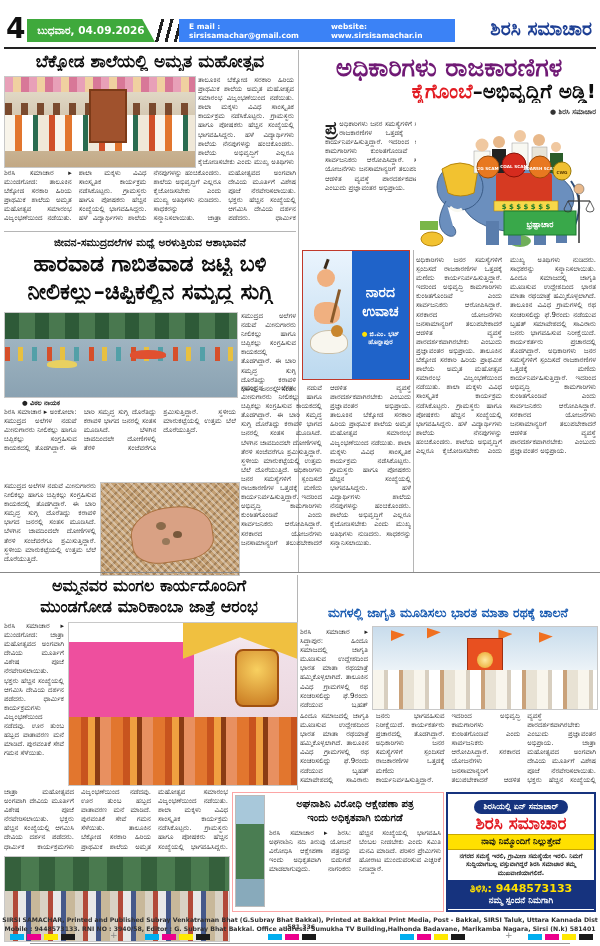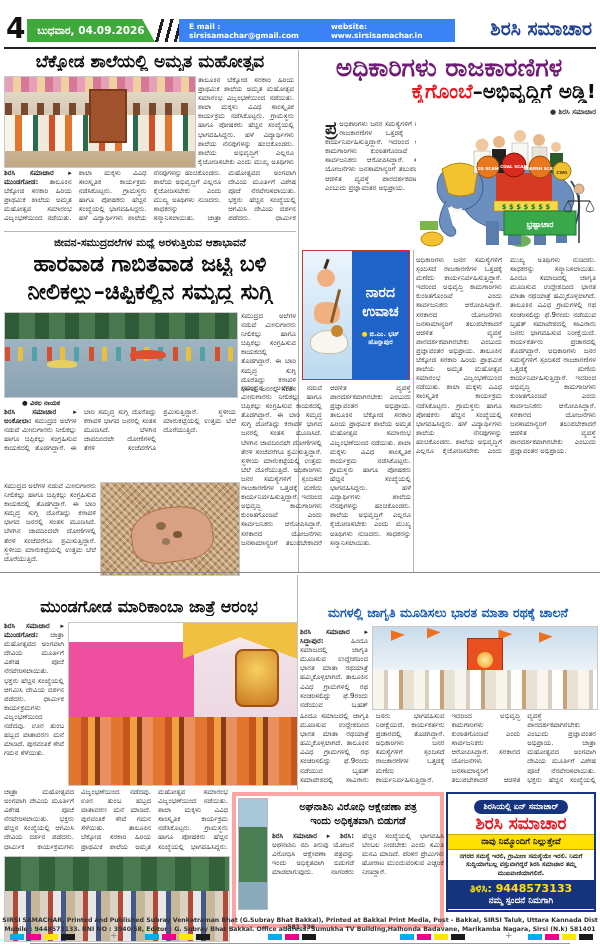--- a/index.html
+++ b/index.html
@@ -1,21 +1,21 @@
 <!DOCTYPE html>
 <html><head>
 <meta charset="utf-8">
 <style>
   html,body{margin:0;padding:0;background:#e9e9e9;}
   .page{position:relative;width:600px;height:946px;margin:0 auto;background:#ffffff;
         font-family:"DejaVu Sans",sans-serif;overflow:hidden;color:#111;}
   .abs{position:absolute;}
   .hl{font-weight:bold;color:#0d0d0d;text-align:center;white-space:nowrap;overflow:hidden;}
   .greek{font-size:7px;line-height:1.3;text-align:justify;color:#222;overflow:hidden;}
-  .greek .dl{font-weight:bold;}
+  .greek .dl{font-weight:normal;}
   .c3{column-count:3;column-gap:7px;}
   .c4{column-count:4;column-gap:7px;}
   .c2{column-count:2;column-gap:8px;}
   .vline{position:absolute;width:1px;background:#b5b5b5;}
   .hline{position:absolute;height:1px;background:#b5b5b5;}
   .photo{position:absolute;overflow:hidden;border:1px solid #c8c8c8;}
   .cap{font-size:6.5px;font-weight:bold;color:#222;}
   .dropcap{float:left;font-size:18px;font-weight:bold;line-height:.9;padding-right:2px;}
   .cmyk{position:absolute;display:flex;gap:3px;top:934px;}
   .cmyk i{display:block;width:14px;height:6px;}
@@ -162,20 +162,21 @@
       <div style="margin-top:8px;font-size:6.5px;font-weight:bold;">
         <span style="color:#ffe000;">●</span>
         <span>ಜಿ.ಎಂ. ಭಟ್ ಹೊನ್ನಾಪುರ</span>
       </div>
     </div>
   </div>
 
   <div class="hline" style="left:0;top:572px;width:600px;background:#888;"></div>
   <div class="vline" style="left:297px;top:575px;height:215px;"></div>
 
+  <div class="abs hl" style="left:4px;top:576px;width:290px;font-size:16px;">ಅಮ್ಮನವರ ಮಂಗಲ ಕಾರ್ಯದೊಂದಿಗೆ</div>
   <div class="abs hl" style="left:4px;top:597px;width:290px;font-size:16px;">ಮುಂಡಗೋಡ ಮಾರಿಕಾಂಬಾ ಜಾತ್ರೆ ಆರಂಭ</div>
   <div class="abs greek" style="left:4px;top:622px;width:60px;height:162px;">
     <span class="dl">ಶಿರಸಿ ಸಮಾಚಾರ ▸ ಮುಂಡಗೋಡ:</span>
     <span>ಜಾತ್ರಾ ಮಹೋತ್ಸವದ ಅಂಗವಾಗಿ ದೇವಿಯ ಮೂರ್ತಿಗೆ ವಿಶೇಷ ಪೂಜೆ ನೆರವೇರಿಸಲಾಯಿತು. ಭಕ್ತರು ಹೆಚ್ಚಿನ ಸಂಖ್ಯೆಯಲ್ಲಿ ಆಗಮಿಸಿ ದೇವಿಯ ದರ್ಶನ ಪಡೆದರು. ಧಾರ್ಮಿಕ ಕಾರ್ಯಕ್ರಮಗಳು ವಿಜೃಂಭಣೆಯಿಂದ ನಡೆದವು. ಊರ ತುಂಬ ಹಬ್ಬದ ವಾತಾವರಣ ಮನೆ ಮಾಡಿದೆ. ಪುರವಂತಿಕೆ ಸೇವೆ ಗಮನ ಸೆಳೆಯಿತು.</span>
   </div>
   <div class="photo" style="left:68px;top:622px;width:228px;height:162px;background:linear-gradient(180deg,#f8f0f2 0%,#f0e0e8 20%,#e8d0d8 100%);">
     <div style="position:absolute;left:0;top:0;width:55%;height:100%;background:linear-gradient(180deg,#ffffff 0 12%,#ee4f9e 12% 100%);"></div>
     <div style="position:absolute;right:0;top:0;width:50%;height:22%;background:#f0c040;clip-path:polygon(0 0,100% 0,100% 100%,50% 40%,0 100%);"></div>
     <div style="position:absolute;right:8%;top:16%;width:40px;height:54px;background:radial-gradient(circle at 50% 35%,#f8d060,#c87820);border:2px solid #a05010;border-radius:8px;"></div>
     <div style="position:absolute;left:0;bottom:0;width:100%;height:42%;background:repeating-linear-gradient(90deg,#e2762e 0 12px,#c8541e 12px 19px,#f0a040 19px 26px,#8a3c14 26px 31px,#e89060 31px 42px);"></div>
@@ -203,21 +204,21 @@
       <div style="position:absolute;left:50%;top:30%;width:16px;height:16px;margin-left:-8px;background:radial-gradient(#ffe9a0,#e8a020);border-radius:50%;"></div>
     </div>
     <div style="position:absolute;left:0;bottom:0;width:100%;height:48%;background:repeating-linear-gradient(90deg,#f8f5ec 0 11px,#d8cfc0 11px 15px,#ffffff 15px 26px,#caa27a 26px 30px,#e8e2d4 30px 41px);"></div>
   </div>
   <div class="abs greek c4" style="left:300px;top:712px;width:296px;height:78px;">
     <span>ಹಿಂದೂ ಸಮಾಜದಲ್ಲಿ ಜಾಗೃತಿ ಮೂಡಿಸುವ ಉದ್ದೇಶದಿಂದ ಭಾರತ ಮಾತಾ ರಥಯಾತ್ರೆ ಹಮ್ಮಿಕೊಳ್ಳಲಾಗಿದೆ. ತಾಲೂಕಿನ ವಿವಿಧ ಗ್ರಾಮಗಳಲ್ಲಿ ರಥ ಸಂಚರಿಸಲಿದ್ದು ಫೆ.9ರಂದು ನಡೆಯುವ ಬೃಹತ್ ಸಮಾವೇಶದಲ್ಲಿ ಸಾವಿರಾರು ಜನರು ಭಾಗವಹಿಸುವ ನಿರೀಕ್ಷೆಯಿದೆ. ಕಾರ್ಯಕರ್ತರು ಪ್ರಚಾರದಲ್ಲಿ ತೊಡಗಿದ್ದಾರೆ.</span>
     <span>ಅಧಿಕಾರಿಗಳು ಜನರ ಸಮಸ್ಯೆಗಳಿಗೆ ಸ್ಪಂದಿಸದೆ ರಾಜಕಾರಣಿಗಳ ಒತ್ತಡಕ್ಕೆ ಮಣಿದು ಕಾರ್ಯನಿರ್ವಹಿಸುತ್ತಿದ್ದಾರೆ. ಇದರಿಂದ ಅಭಿವೃದ್ಧಿ ಕಾಮಗಾರಿಗಳು ಕುಂಠಿತಗೊಂಡಿವೆ ಎಂದು ಸಾರ್ವಜನಿಕರು ಆರೋಪಿಸಿದ್ದಾರೆ. ಸರಕಾರದ ಯೋಜನೆಗಳು ಜನಸಾಮಾನ್ಯರಿಗೆ ತಲುಪಬೇಕಾದರೆ ಆಡಳಿತ ವ್ಯವಸ್ಥೆ ಪಾರದರ್ಶಕವಾಗಿರಬೇಕು ಎಂಬುದು ಪ್ರಜ್ಞಾವಂತರ ಅಭಿಪ್ರಾಯ.</span>
     <span>ಜಾತ್ರಾ ಮಹೋತ್ಸವದ ಅಂಗವಾಗಿ ದೇವಿಯ ಮೂರ್ತಿಗೆ ವಿಶೇಷ ಪೂಜೆ ನೆರವೇರಿಸಲಾಯಿತು. ಭಕ್ತರು ಹೆಚ್ಚಿನ ಸಂಖ್ಯೆಯಲ್ಲಿ ಆಗಮಿಸಿ ದೇವಿಯ ದರ್ಶನ ಪಡೆದರು. ಧಾರ್ಮಿಕ ಕಾರ್ಯಕ್ರಮಗಳು ವಿಜೃಂಭಣೆಯಿಂದ ನಡೆದವು. ಊರ ತುಂಬ ಹಬ್ಬದ ವಾತಾವರಣ ಮನೆ ಮಾಡಿದೆ. ಪುರವಂತಿಕೆ ಸೇವೆ ಗಮನ ಸೆಳೆಯಿತು.</span>
   </div>
 
-  <div class="abs" style="left:232px;top:792px;width:212px;height:136px;border:4px solid #fca5a5;box-sizing:border-box;background:#fff;">
+  <div class="abs" style="left:232px;top:792px;width:212px;height:120px;border:1px solid #fca5a5;box-sizing:border-box;background:#fff;">
     <div style="position:absolute;left:2px;top:2px;width:30px;height:112px;background:linear-gradient(180deg,#a8c8da 0 25%,#4a7d52 25% 75%,#88aabb 75%);border:1px solid #bbb;box-sizing:border-box;"></div>
     <div class="hl" style="position:absolute;left:36px;top:5px;width:172px;font-size:10px;">ಅಘನಾಶಿನಿ ವಿರೋಧಿ ಆಕ್ಷೇಪಣಾ ಪತ್ರ</div>
     <div class="hl" style="position:absolute;left:36px;top:19px;width:172px;font-size:10px;">ಇಂದು ಅಧಿಕೃತವಾಗಿ ಬಿಡುಗಡೆ</div>
     <div class="greek c2" style="position:absolute;left:36px;top:36px;width:172px;height:78px;">
       <span class="dl">ಶಿರಸಿ ಸಮಾಚಾರ ▸ ಶಿರಸಿ:</span>
       <span>ಅಘನಾಶಿನಿ ನದಿ ತಿರುವು ಯೋಜನೆ ವಿರೋಧಿಸಿ ಆಕ್ಷೇಪಣಾ ಪತ್ರವನ್ನು ಇಂದು ಅಧಿಕೃತವಾಗಿ ಬಿಡುಗಡೆ ಮಾಡಲಾಗುವುದು. ನಾಗರಿಕರು ಹೆಚ್ಚಿನ ಸಂಖ್ಯೆಯಲ್ಲಿ ಭಾಗವಹಿಸಿ ಬೆಂಬಲ ನೀಡಬೇಕು ಎಂದು ಸಮಿತಿ ಮನವಿ ಮಾಡಿದೆ. ಪರಿಸರ ಪ್ರೇಮಿಗಳು ಹೋರಾಟ ಮುಂದುವರಿಸುವ ಎಚ್ಚರಿಕೆ ನೀಡಿದ್ದಾರೆ.</span>
     </div>
   </div>
 
   <div class="abs" style="left:446px;top:792px;width:150px;height:120px;border:2px solid #16337e;box-sizing:border-box;background:#fff;text-align:center;">

